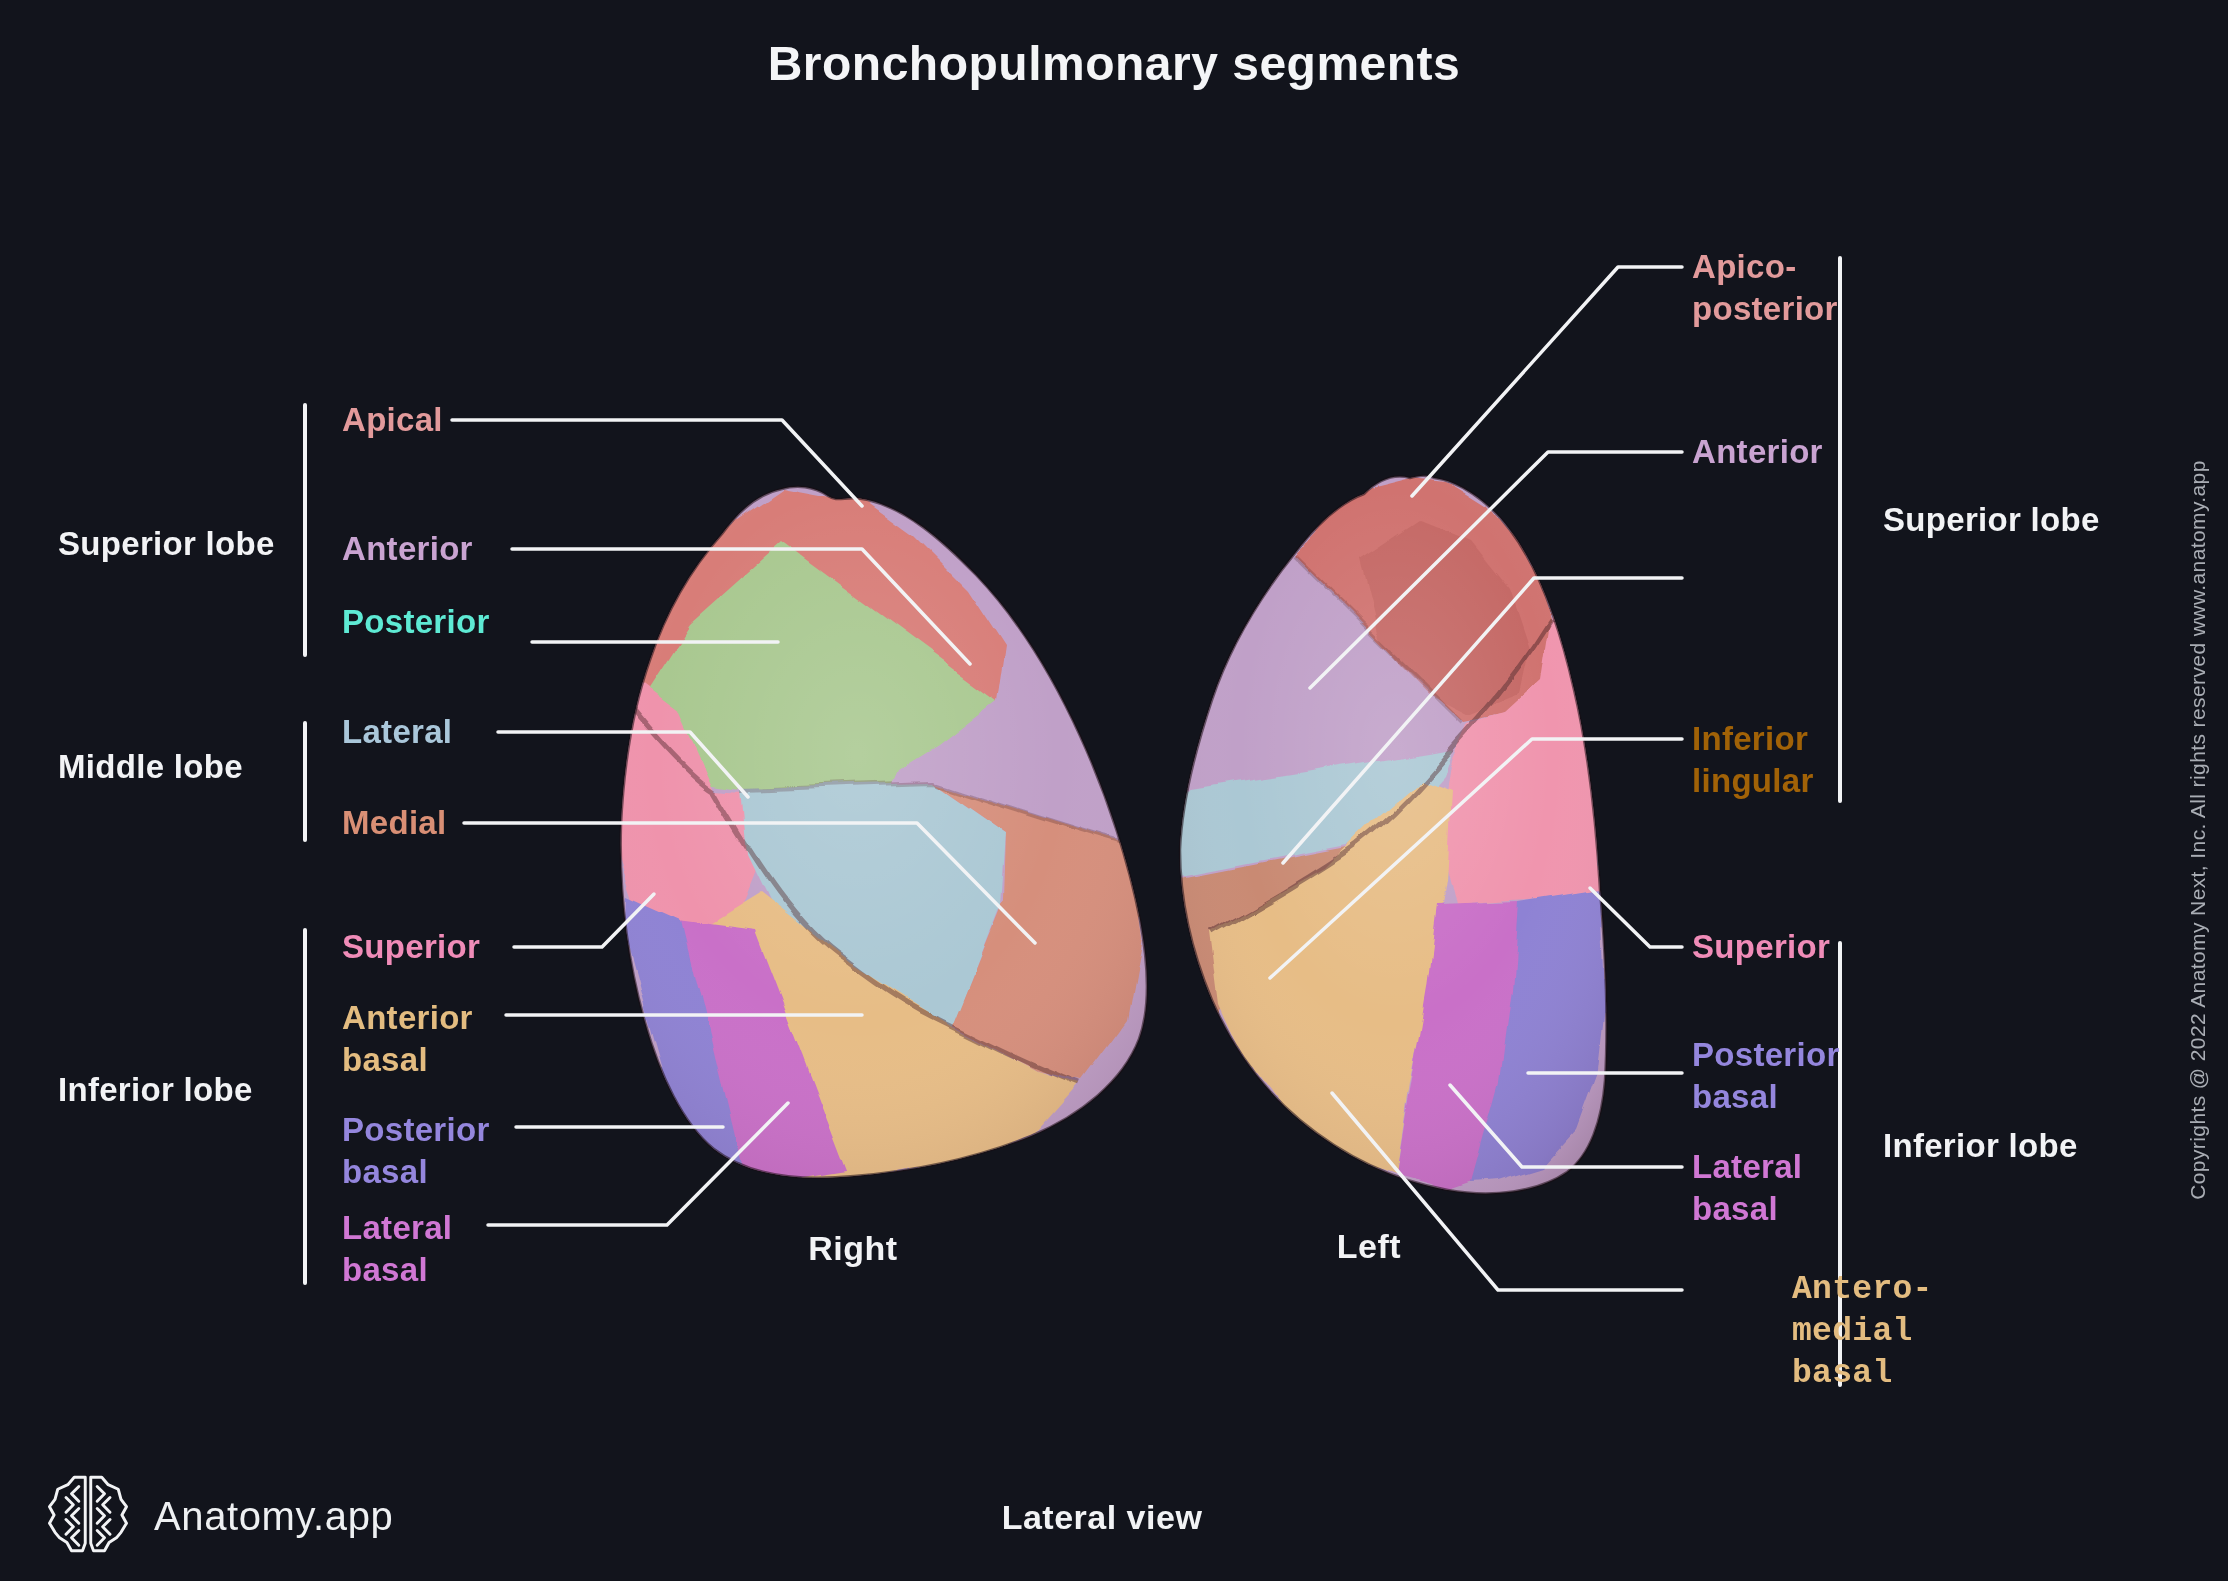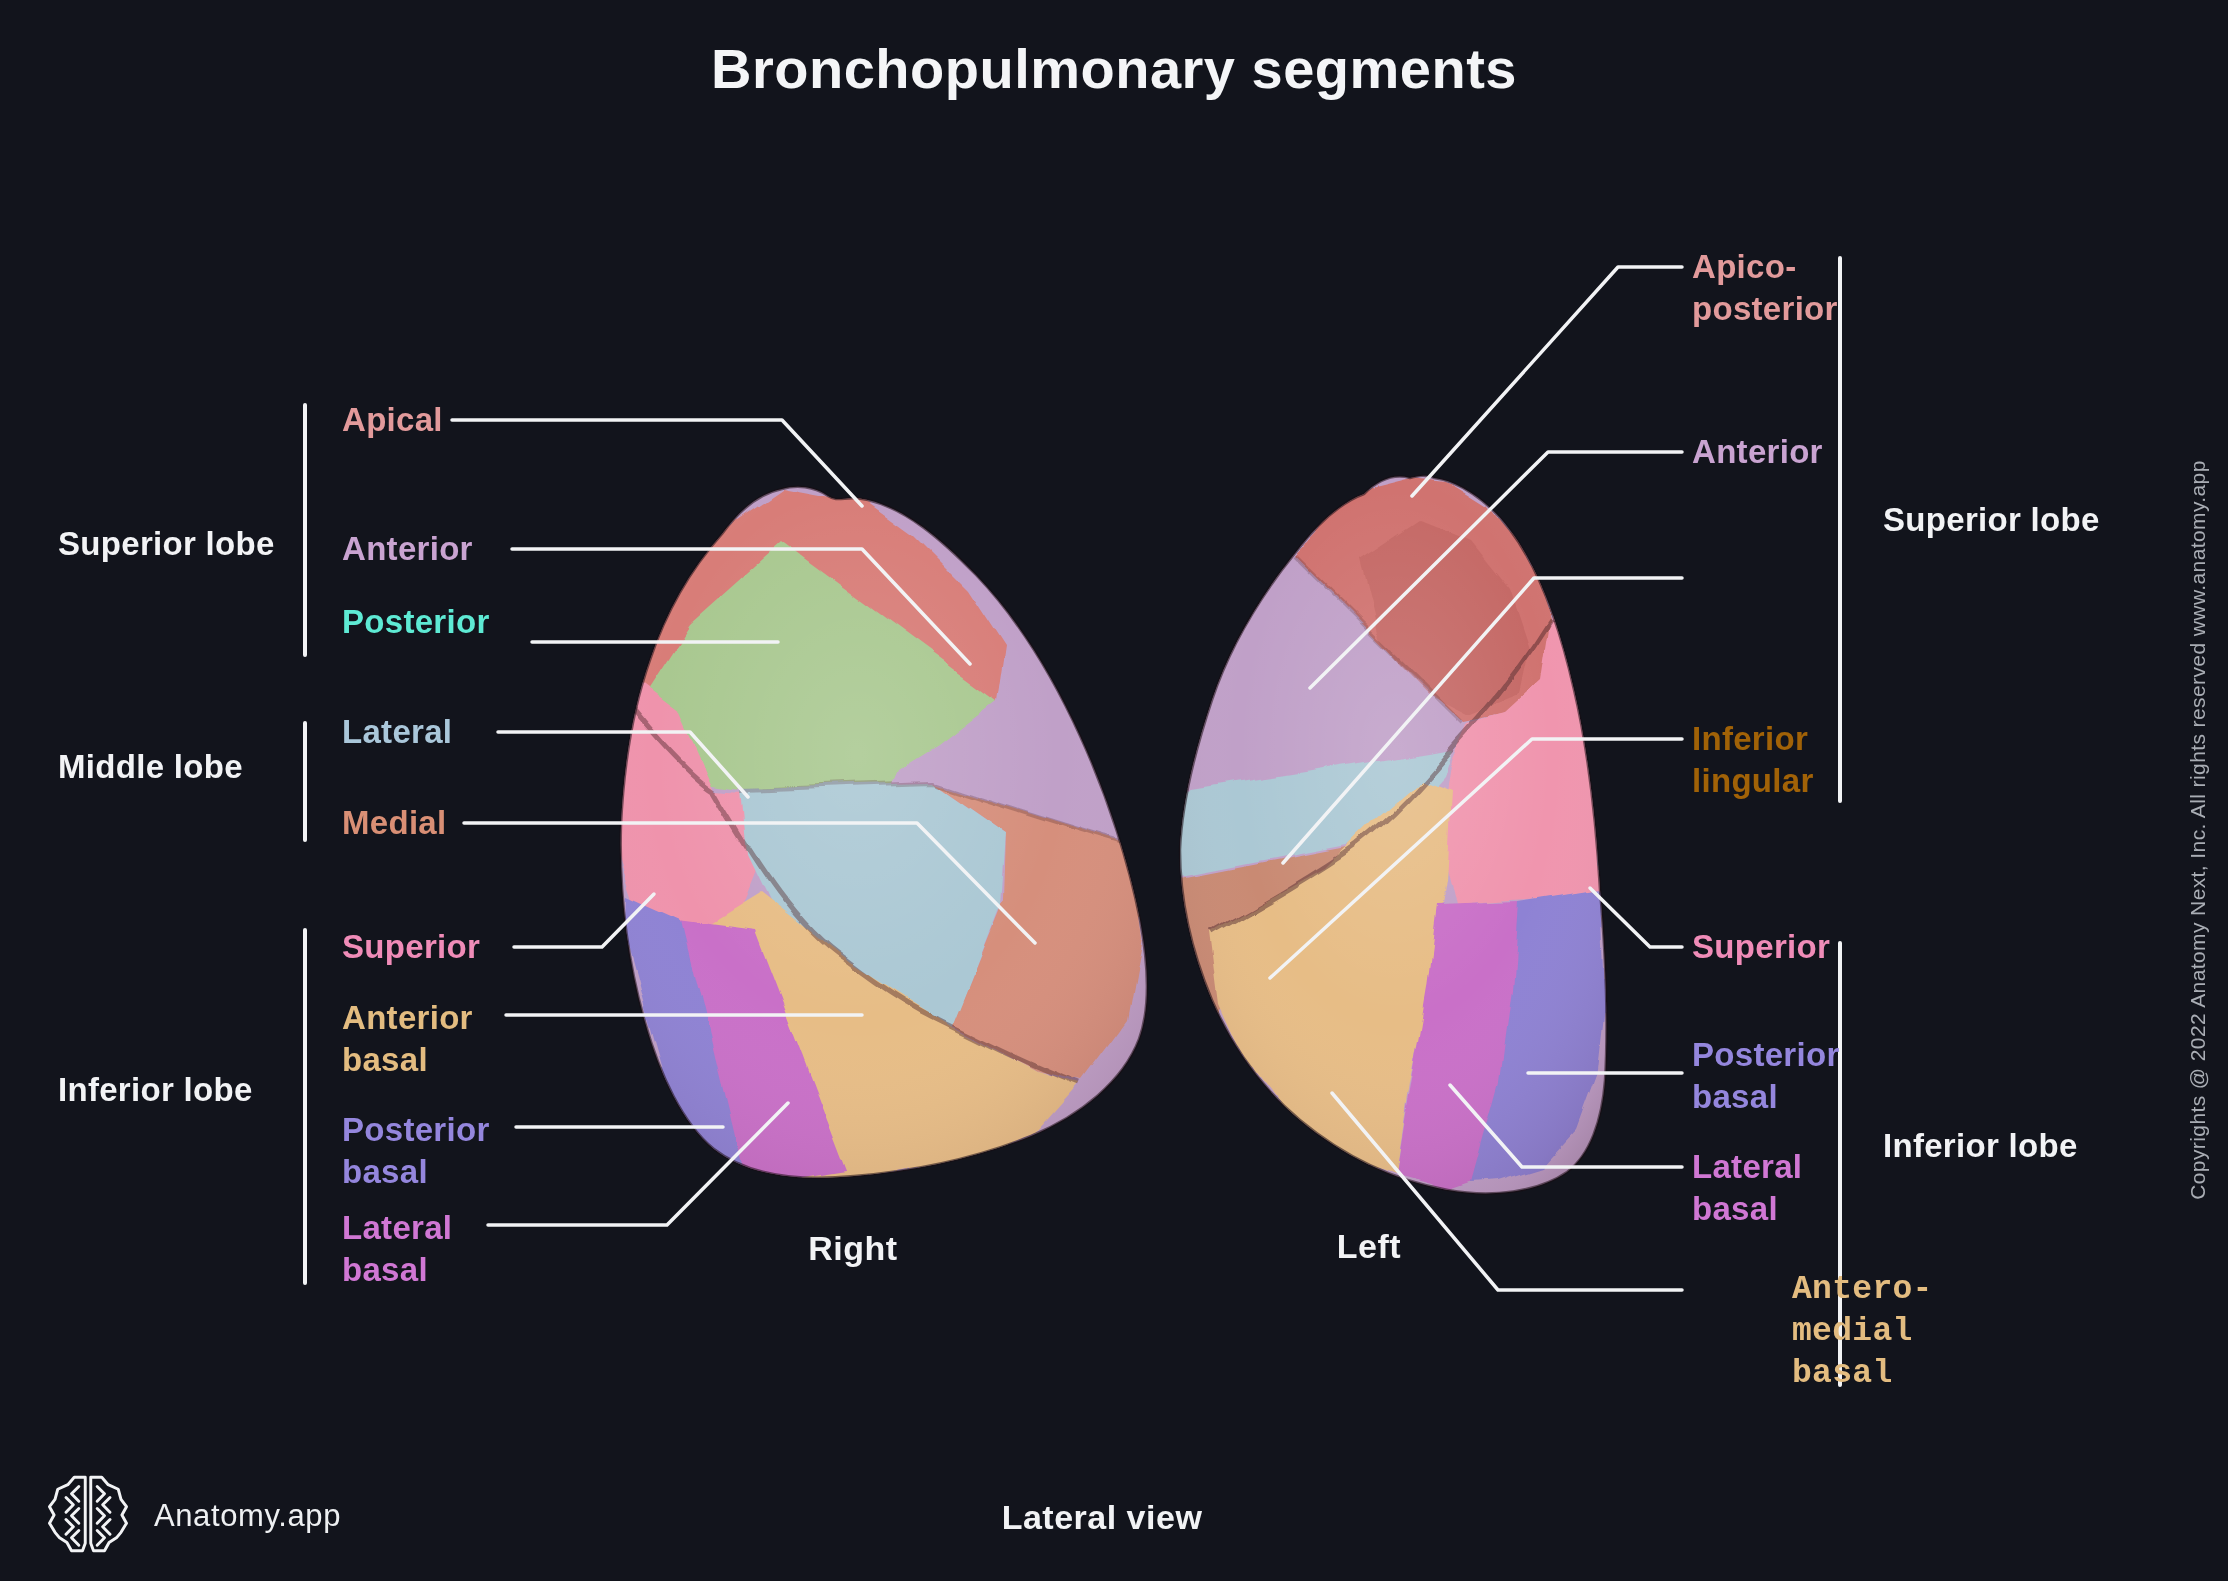--- a/index.html
+++ b/index.html
@@ -3,42 +3,42 @@
 <meta charset="utf-8">
 <style>
   html,body{margin:0;padding:0;background:#0d0f15;}
   .stage{
     position:relative; width:2228px; height:1581px; overflow:hidden;
     background:#12141c;
     font-family:"Liberation Sans", sans-serif;
   }
   .page-title{
     position:absolute; left:0; top:36px; width:100%;
-    text-align:center; font-size:56px; font-weight:700; letter-spacing:.5px;
+    text-align:center; font-size:48px; font-weight:700; letter-spacing:.5px;
     color:#f4f5f7;
   }
   svg.layer{position:absolute; left:0; top:0;}
   .lbl{
     position:absolute; font-size:33px; font-weight:600; line-height:42px;
     letter-spacing:.3px; white-space:nowrap;
   }
   .lbl.wrap{white-space:normal; width:182px;}
   .lobe{color:#f2f3f5;}
   .caption{
     position:absolute; transform:translate(-50%,-50%);
     font-size:34px; font-weight:600; color:#f2f3f5; letter-spacing:.5px;
   }
   .viewcap{
     position:absolute; transform:translate(-50%,-50%);
     font-size:34px; font-weight:600; color:#f2f3f5; letter-spacing:.5px;
   }
   .brand{
     position:absolute; left:44px; top:1470px; display:flex; align-items:center; gap:22px;
   }
-  .brand-name{font-size:31px; font-weight:500; color:#eef0f2; letter-spacing:.6px;}
+  .brand-name{font-size:40px; font-weight:500; color:#eef0f2; letter-spacing:.6px;}
   .copyright{
     position:absolute; left:2198px; top:830px;
     transform:translate(-50%,-50%) rotate(-90deg);
     white-space:nowrap; font-size:21px; letter-spacing:.4px; color:#a9adb4;
   }
 </style>
 </head>
 <body>
 
 <div class="stage" style="background: rgb(18, 20, 28);">

